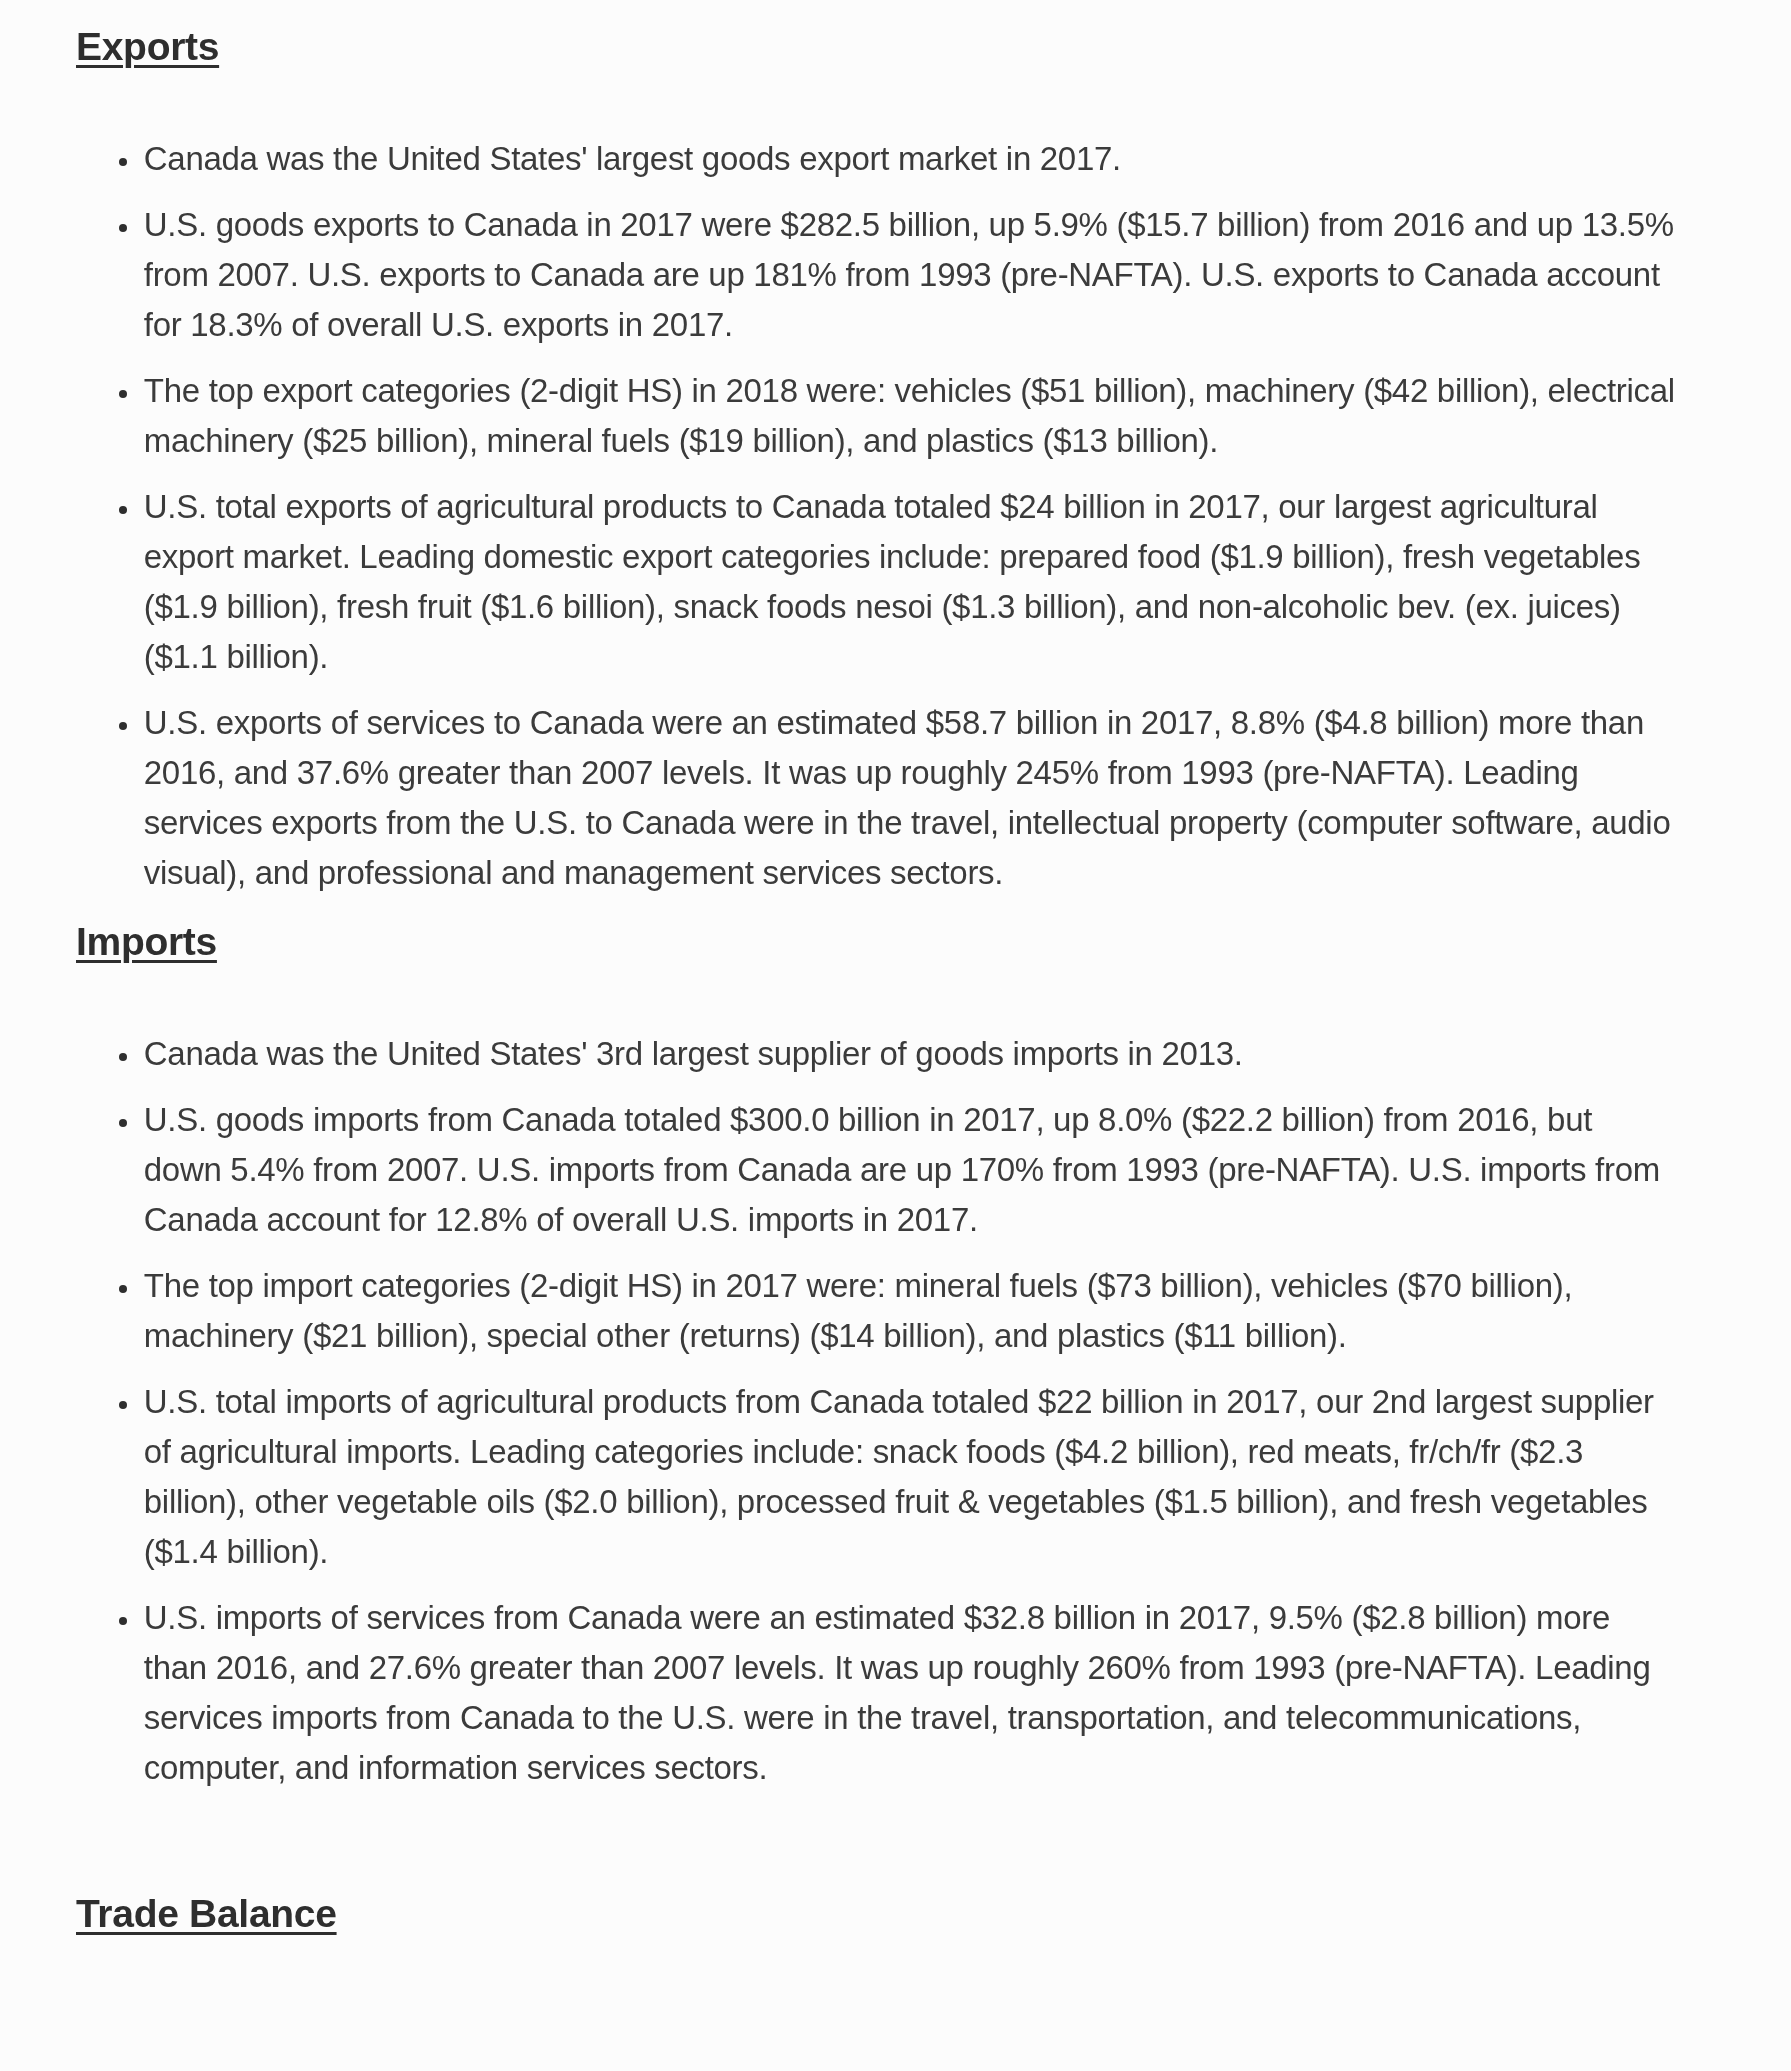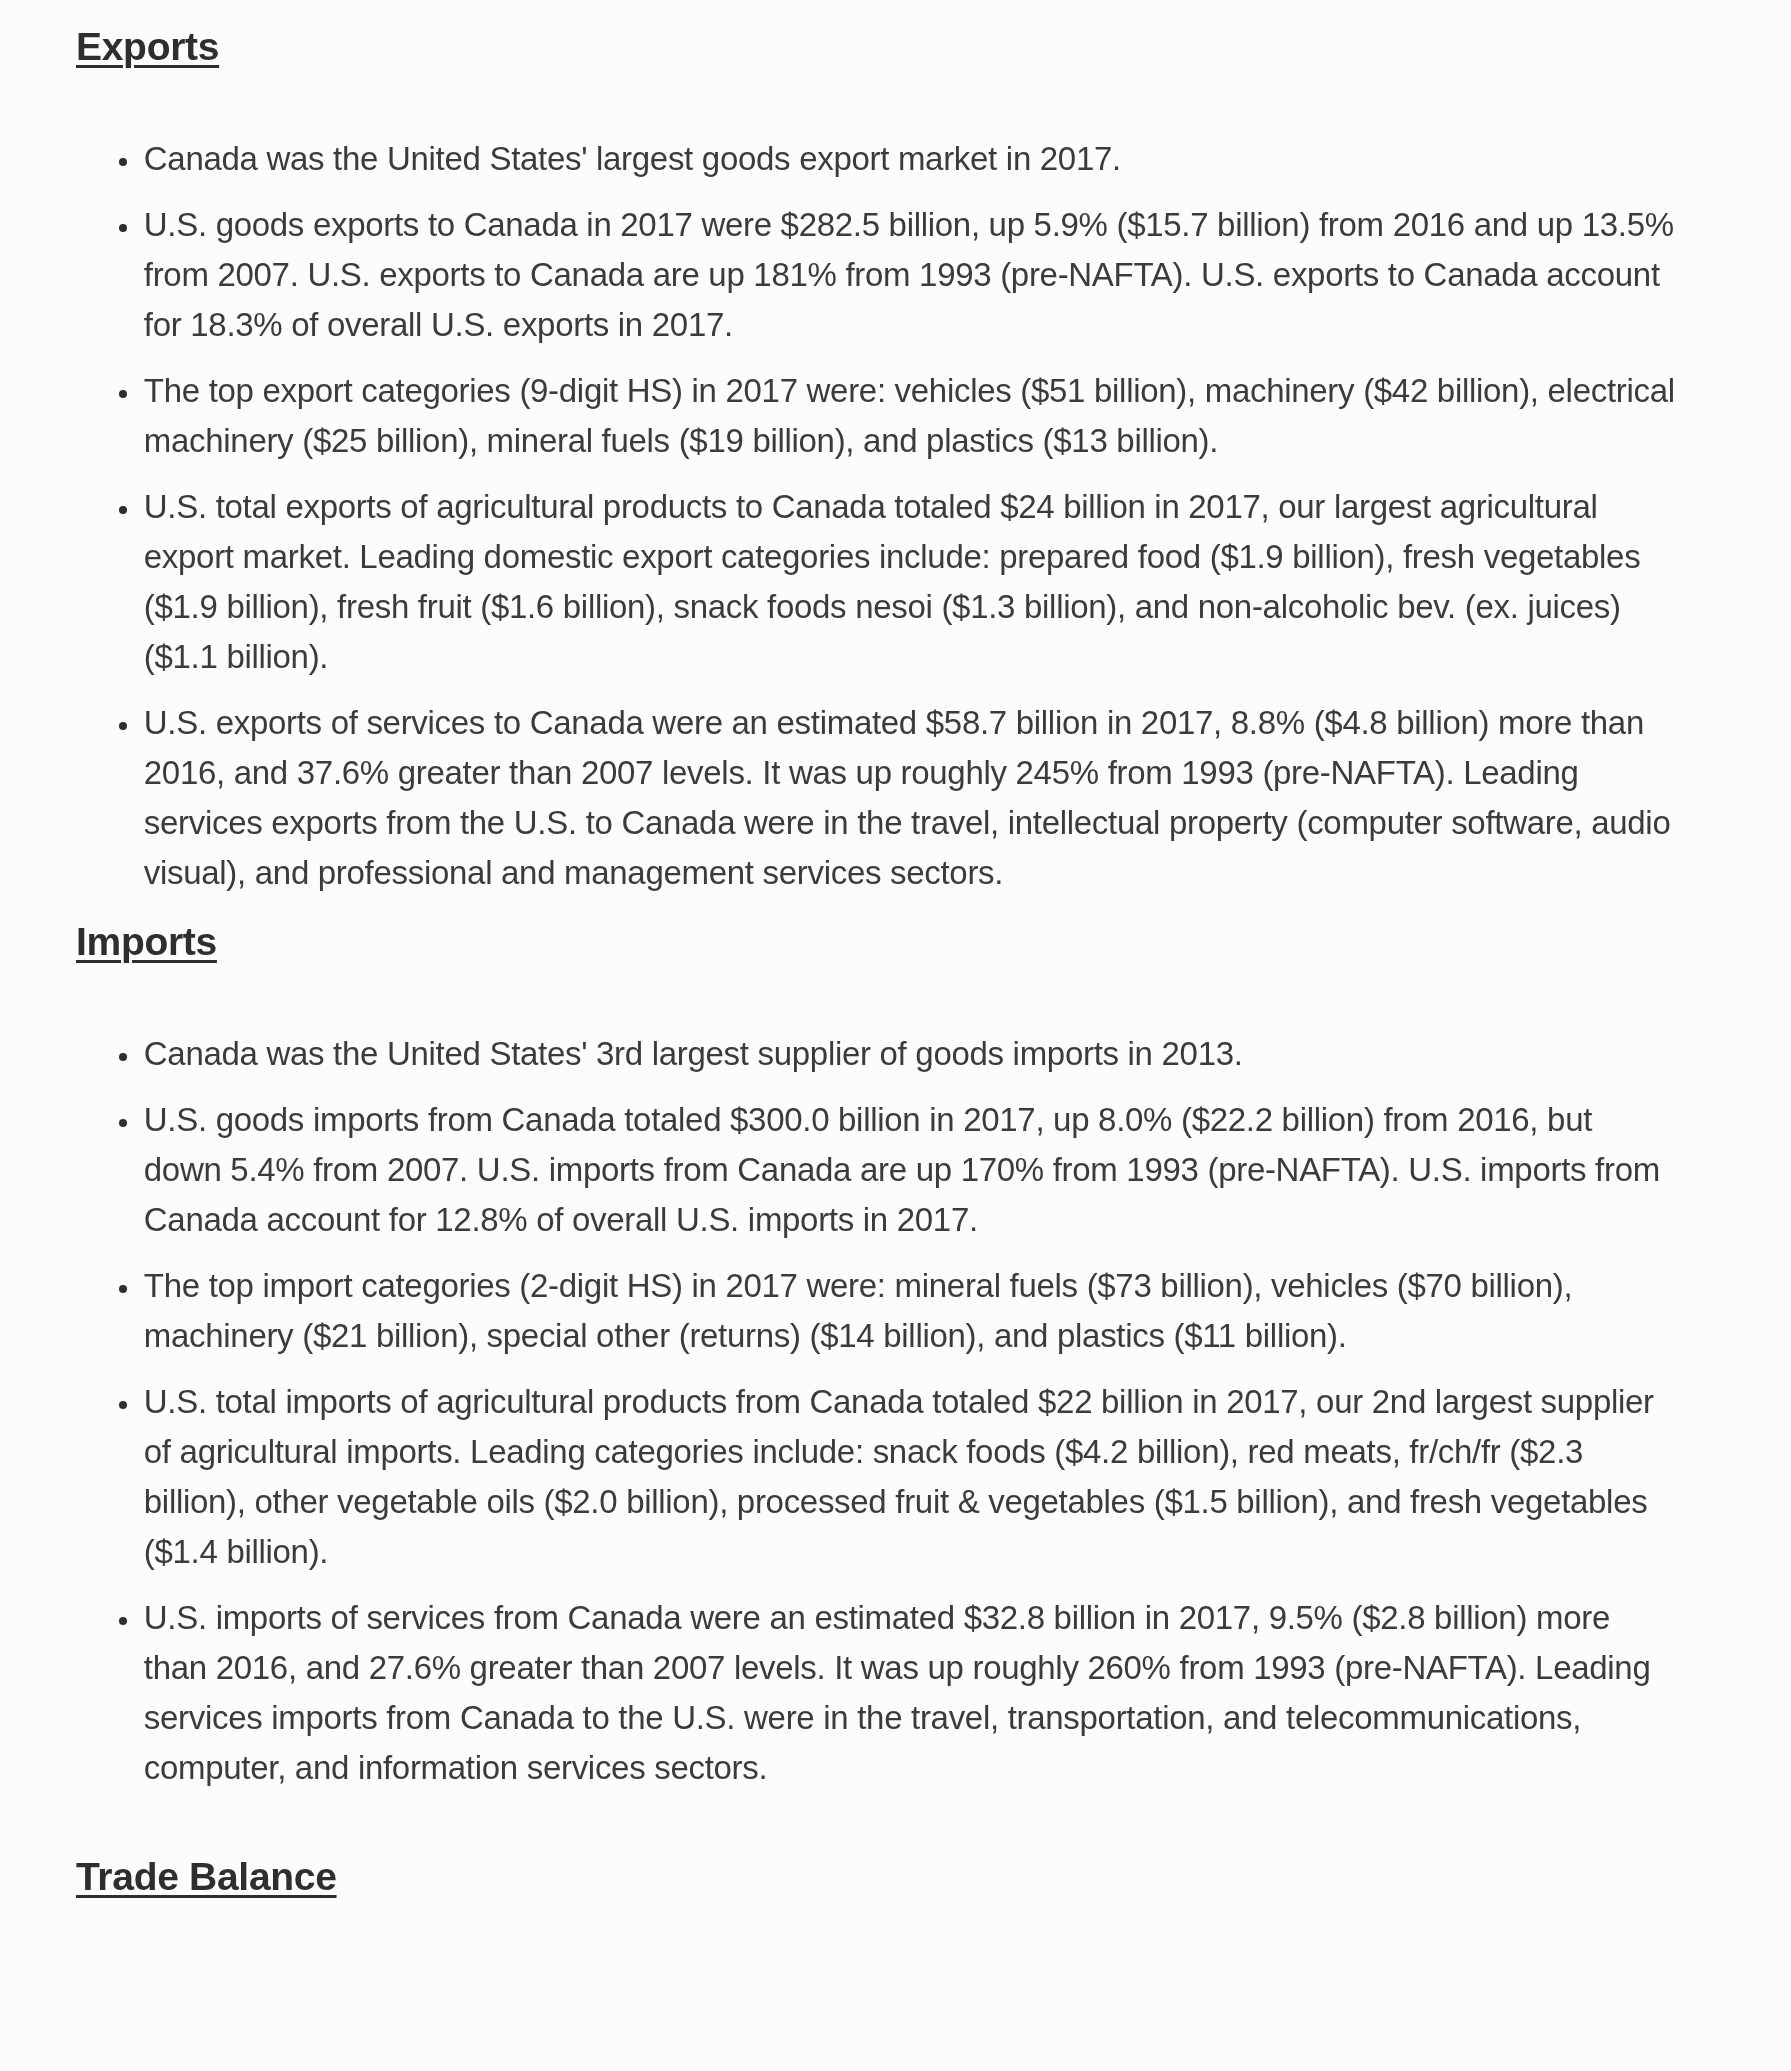--- a/index.html
+++ b/index.html
@@ -25,21 +25,21 @@
     font-size: 39px;
     line-height: 47px;
     font-weight: 700;
     text-decoration: underline;
     text-underline-offset: 5.4px;
     text-decoration-thickness: 2.7px;
     color: var(--heading, #2e2e2e);
     letter-spacing: -0.3px;
   }
   .section--imports .heading { margin-top: 20px; }
-  .section--trade-balance .heading { margin-top: 60px; }
+  .section--trade-balance .heading { margin-top: 97px; }
   .bullets {
     margin: 64px 0 0 0;
     padding: 0 0 0 50px;
     list-style: disc outside;
   }
   .bullets li {
     font-size: 33px;
     line-height: 50px;
     letter-spacing: -0.3px;
     padding-left: 1.8px;
@@ -54,21 +54,21 @@
 </head>
 <body>
 
 <div class="page">
 
   <section class="section section--exports">
     <h2 class="heading">Exports</h2>
     <ul class="bullets">
       <li>Canada was the United States' largest goods export market in 2017.</li>
       <li>U.S. goods exports to Canada in 2017 were $282.5 billion, up 5.9% ($15.7 billion) from 2016 and up 13.5% from 2007. U.S. exports to Canada are up 181% from 1993 (pre-NAFTA). U.S. exports to Canada account for 18.3% of overall U.S. exports in 2017.</li>
-      <li>The top export categories (9-digit HS) in 2017 were: vehicles ($51 billion), machinery ($42 billion), electrical machinery ($25 billion), mineral fuels ($19 billion), and plastics ($13 billion).</li>
+      <li>The top export categories (2-digit HS) in 2018 were: vehicles ($51 billion), machinery ($42 billion), electrical machinery ($25 billion), mineral fuels ($19 billion), and plastics ($13 billion).</li>
       <li>U.S. total exports of agricultural products to Canada totaled $24 billion in 2017, our largest agricultural export market. Leading domestic export categories include: prepared food ($1.9 billion), fresh vegetables ($1.9 billion), fresh fruit ($1.6 billion), snack foods nesoi ($1.3 billion), and non-alcoholic bev. (ex. juices) ($1.1 billion).</li>
       <li>U.S. exports of services to Canada were an estimated $58.7 billion in 2017, 8.8% ($4.8 billion) more than 2016, and 37.6% greater than 2007 levels. It was up roughly 245% from 1993 (pre-NAFTA). Leading services exports from the U.S. to Canada were in the travel, intellectual property (computer software, audio visual), and professional and management services sectors.</li>
     </ul>
   </section>
 
   <section class="section section--imports">
     <h2 class="heading">Imports</h2>
     <ul class="bullets">
       <li>Canada was the United States' 3rd largest supplier of goods imports in 2013.</li>
       <li>U.S. goods imports from Canada totaled $300.0 billion in 2017, up 8.0% ($22.2 billion) from 2016, but down 5.4% from 2007. U.S. imports from Canada are up 170% from 1993 (pre-NAFTA). U.S. imports from Canada account for 12.8% of overall U.S. imports in 2017.</li>

